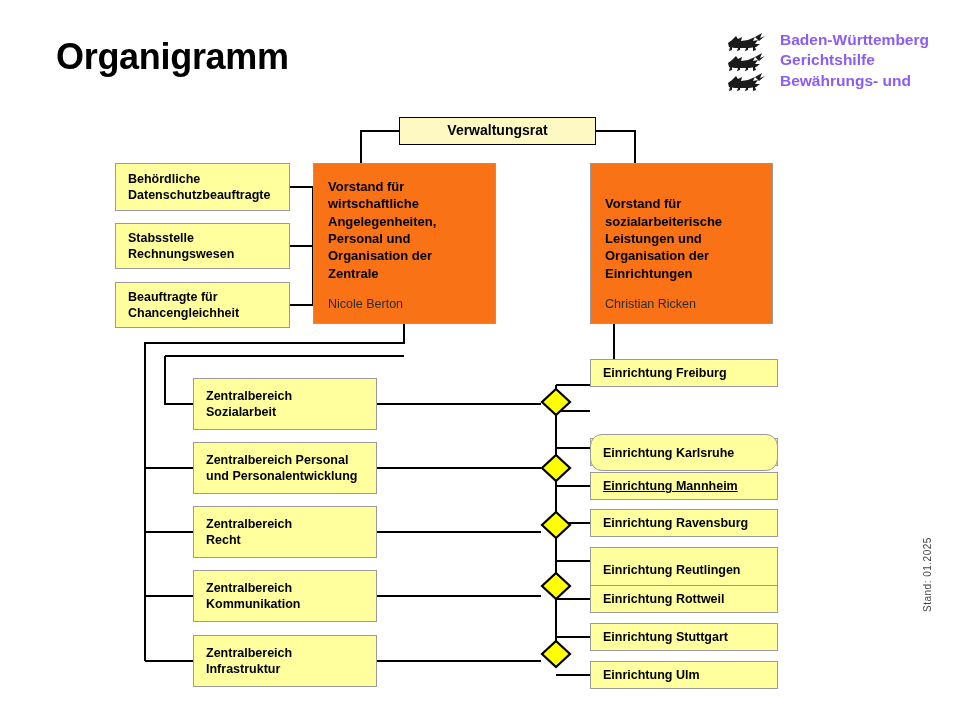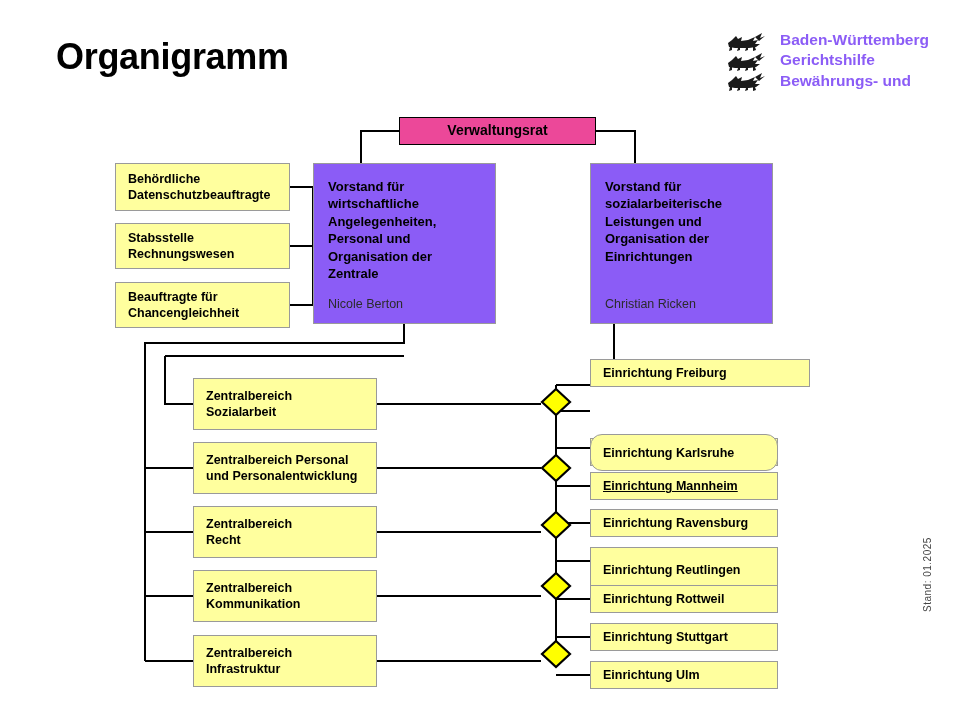--- a/index.html
+++ b/index.html
@@ -91,34 +91,34 @@
     font-weight: bold;
     white-space: pre-line;
   }
   .node .person {
     font-weight: normal;
     margin-top: 14px;
   }
 
   
   .node-council {
-    background: #ec4899;
+    background: #fef9c3;
     border: 1px solid #000000;
     align-items: center;
     justify-content: center;
     font-size: 14px;
   }
   .node-council .ttl { font-weight: bold; }
 
   
   .node-board {
-    background: #8b5cf6;
+    background: #f97316;
     border: 1px solid #9a9a9a;
     padding: 14px 12px 10px 14px;
-    justify-content: space-between;
+    justify-content: flex-end;
     font-size: 13px;
     line-height: 1.34;
   }
   .node-board .person { color: #2b2b2b; font-size: 12.5px; }
 
   
   .node-soft {
     background: #ffff9e;
     border: 1px solid #9a9a9a;
     padding: 0 12px;
@@ -282,21 +282,21 @@
   <div class="node node-soft" style="left:193px; top:570px; width:184px; height:52px;">
     <span class="ttl">Zentralbereich
 Kommunikation</span>
   </div>
 
   <div class="node node-soft" style="left:193px; top:635px; width:184px; height:52px;">
     <span class="ttl">Zentralbereich
 Infrastruktur</span>
   </div>
 
-  <div class="node node-soft node-facility" style="left:590px; top:359px; width:220px; height:28px;">
+  <div class="node node-soft node-facility" style="left:590px; top:359px; width:188px; height:28px;">
     <span class="ttl">Einrichtung Freiburg</span>
   </div>
 
   <div class="node node-soft node-facility" style="left:590px; top:397px; width:188px; height:28px;margin-top:41px;">
     <span class="ttl">Einrichtung Heilbronn</span>
   </div>
 
   <div class="node node-soft node-facility" style="left:590px; top:434px; width:188px; height:37px;border-radius:12px;">
     <span class="ttl">Einrichtung Karlsruhe</span>
   </div>

